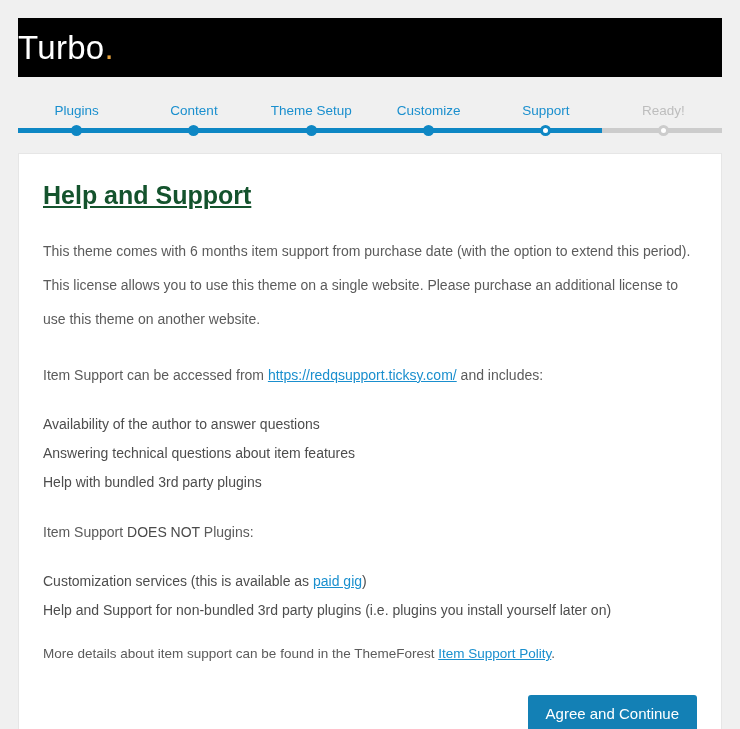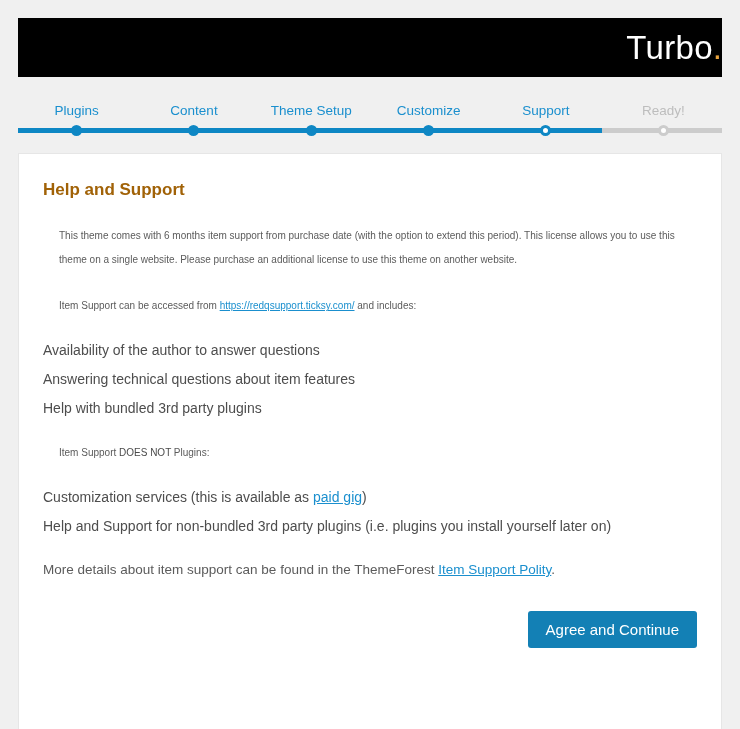--- a/index.html
+++ b/index.html
@@ -18,21 +18,21 @@
     margin: 0 auto;
     padding-top: 18px;
     box-sizing: content-box;
   }
   
   .logo-bar {
     background: #000000;
     height: 59px;
     display: flex;
     align-items: center;
-    justify-content: flex-end;
+    justify-content: flex-start;
   }
   .logo-text {
     color: #ffffff;
     font-size: 33px;
     font-weight: 300;
     letter-spacing: 0.3px;
     line-height: 1;
   }
   .logo-dot {
     color: #e8a33d;
@@ -120,31 +120,32 @@
   .card {
     background: #ffffff;
     border: 1px solid #e6e6e6;
     border-bottom: none;
     margin-top: 10px;
     padding: 26px 24px 30px 24px;
     box-sizing: border-box;
     min-height: 580px;
   }
   h1.page-title {
-    font-size: 17px;
+    font-size: 25px;
     font-weight: bold;
-    color: #a16207;
+    color: #14532d;
     margin: 0 0 24px 0;
     line-height: 1.2;
+    text-decoration: underline;
   }
   p.body-text {
-    font-size: 10px;
+    font-size: 14px;
     color: #5b5b5b;
-    line-height: 24px;
-    margin: 0 0 22px 16px;
+    line-height: 34px;
+    margin: 0 0 22px 0;
   }
   p.body-text.tight {
     margin-bottom: 18px;
   }
   a.link {
     color: #1a8fce;
     text-decoration: underline;
     text-align: right;
   }
   ul.plain-list {

